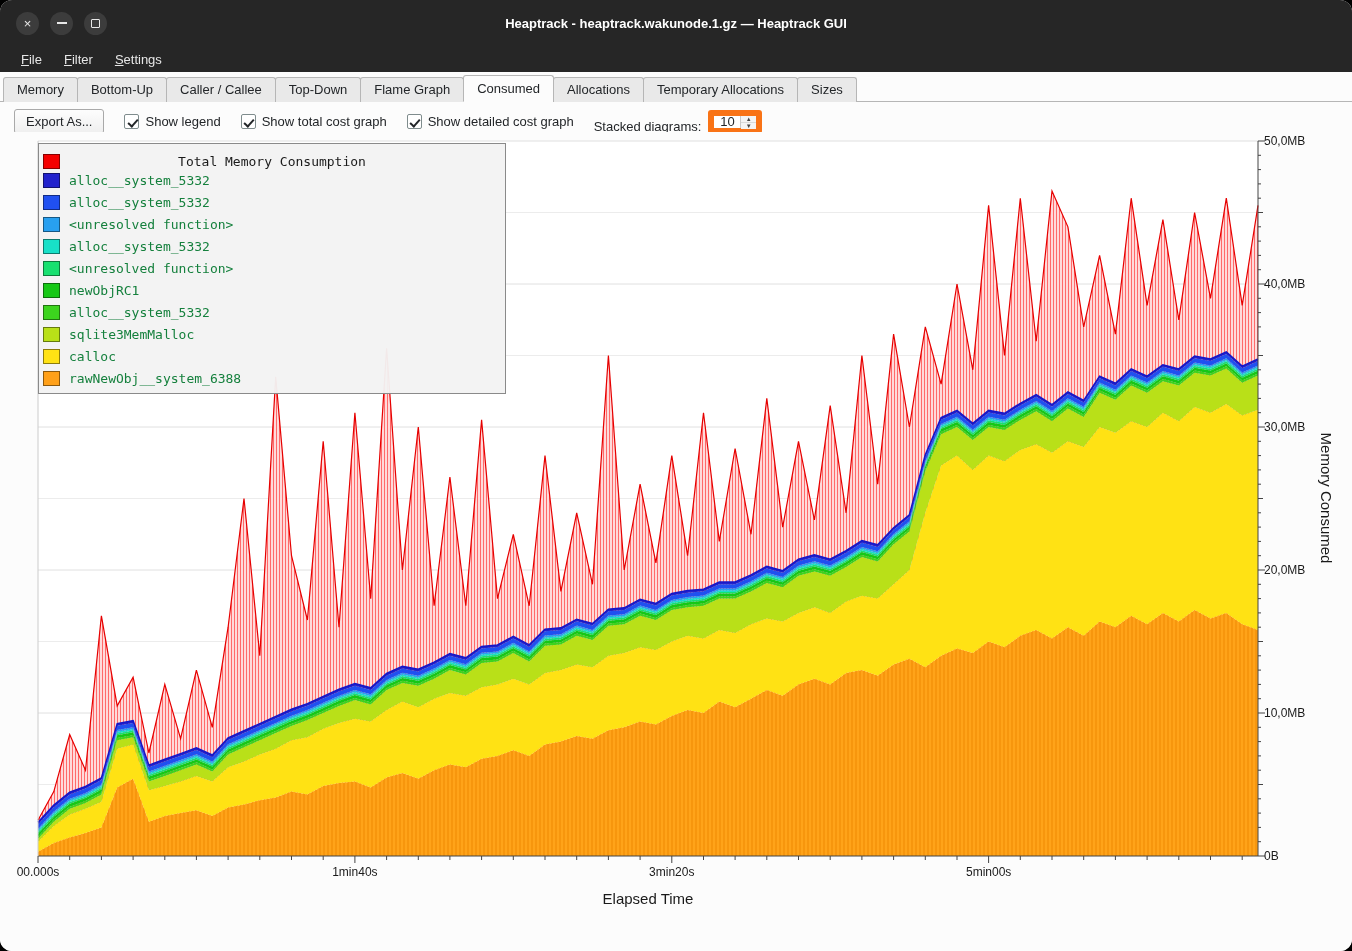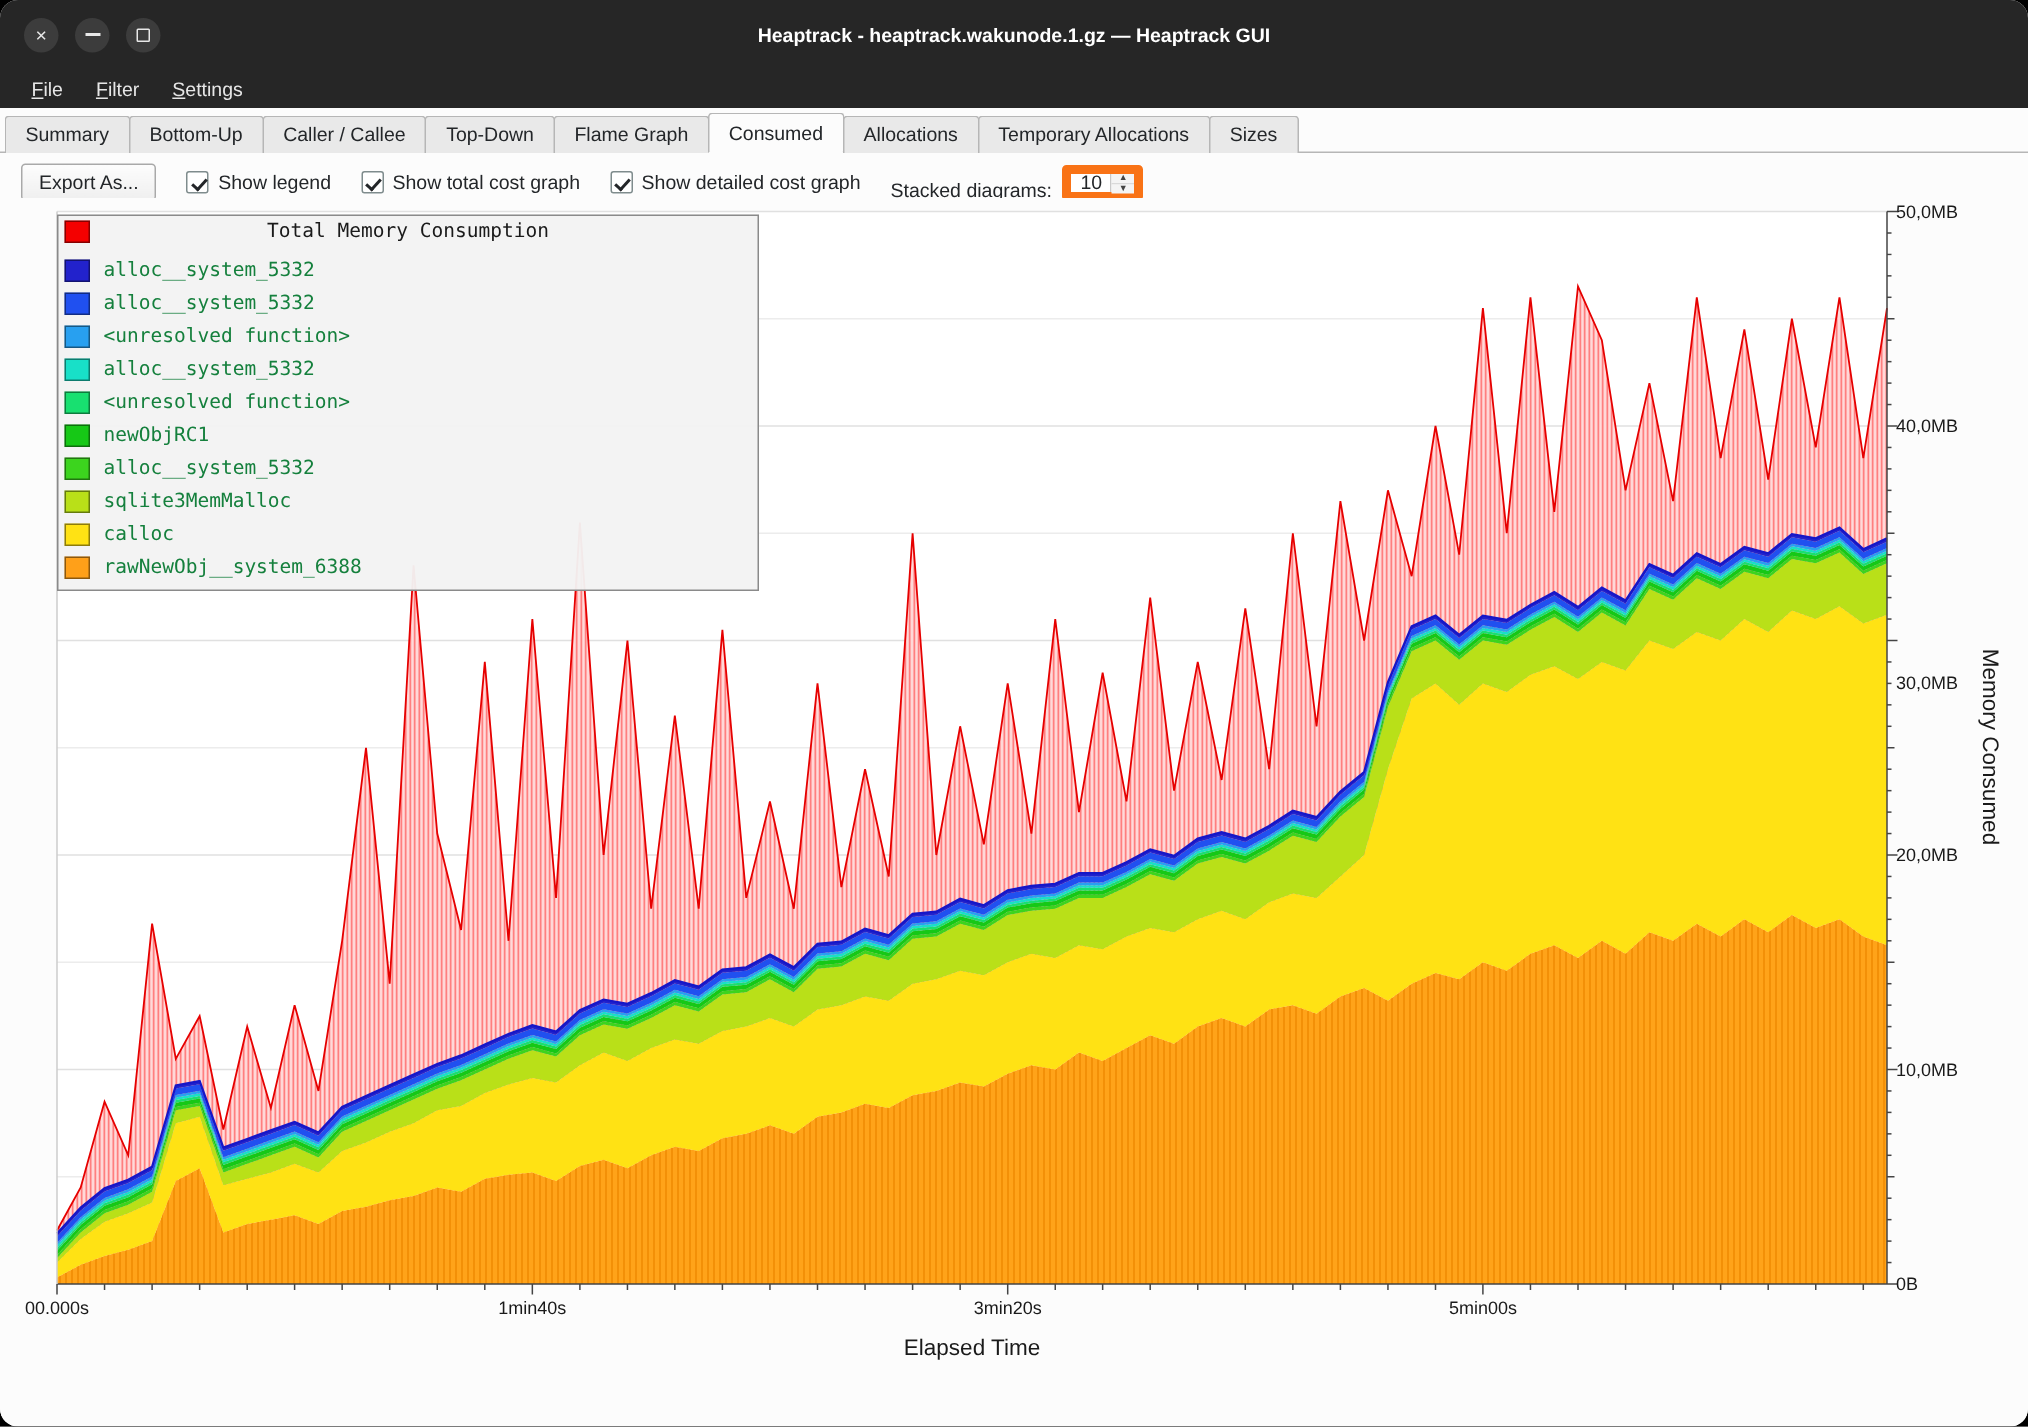--- a/index.html
+++ b/index.html
@@ -44,21 +44,21 @@
   .chart-region { position:absolute; left:0; right:0; top:132px; bottom:0; background:#fcfcfc; }
   .plot { position:absolute; left:38px; top:9px; width:1220px; height:715px; background:#ffffff; }
   .plot svg { overflow:visible; display:block; }
   .y-tick { position:absolute; left:1264px; font-size:12px; color:#1a1a1a; transform:translateY(-50%); white-space:nowrap; }
   .x-tick { position:absolute; top:733px; font-size:12px; color:#1a1a1a; transform:translateX(-50%); white-space:nowrap; }
   .y-axis-title { position:absolute; left:1318px; top:366px; transform:translateY(-50%); writing-mode:vertical-rl; font-size:15px; color:#1a1a1a; }
   .x-axis-title { position:absolute; left:648px; top:758px; transform:translateX(-50%); font-size:15px; color:#1a1a1a; }
 
   
   .legend { position:absolute; left:38px; top:11px; width:468px; background:rgba(243,243,243,0.96); border:1px solid #8a8a8a; padding:3px 4px 4px 4px; font-family:"DejaVu Sans Mono", monospace; }
-  .legend-title-row { position:relative; height:22px; display:flex; align-items:flex-start; }
+  .legend-title-row { position:relative; height:22px; display:flex; align-items:flex-end; }
   .legend-title-row .legend-title { position:absolute; left:0; right:0; text-align:center; font-size:13px; color:#1a1a1a; }
   .legend-row { height:22px; display:flex; align-items:center; }
   .swatch { width:17px; height:15px; border:1px solid rgba(0,0,0,0.45); flex:0 0 auto; position:relative; z-index:1; }
   .legend-label { font-size:13px; color:#15803d; margin-left:9px;text-align:center; }
 </style>
 </head>
 <body>
 
 <div class="stage">
   <div class="window">
@@ -76,21 +76,21 @@
       <div class="win-title">Heaptrack - heaptrack.wakunode.1.gz — Heaptrack GUI</div>
     </div>
 
     <div class="menubar">
       <span class="menu-item">File</span>
       <span class="menu-item">Filter</span>
       <span class="menu-item">Settings</span>
     </div>
 
     <div class="tabbar">
-      <div class="tab">Summary</div>
+      <div class="tab">Memory</div>
       <div class="tab">Bottom-Up</div>
       <div class="tab">Caller / Callee</div>
       <div class="tab">Top-Down</div>
       <div class="tab">Flame Graph</div>
       <div class="tab active">Consumed</div>
       <div class="tab">Allocations</div>
       <div class="tab">Temporary Allocations</div>
       <div class="tab">Sizes</div>
     </div>
 
@@ -247,21 +247,21 @@
             <line x1="1220" y1="57.2" x2="1223" y2="57.2" stroke="#444"></line>
             <line x1="1220" y1="42.9" x2="1223" y2="42.9" stroke="#444"></line>
             <line x1="1220" y1="28.6" x2="1223" y2="28.6" stroke="#444"></line>
             <line x1="1220" y1="14.3" x2="1223" y2="14.3" stroke="#444"></line>
             <line x1="1220" y1="0.0" x2="1227" y2="0.0" stroke="#444"></line>
           </svg>
       </div>
 
       <span class="y-tick" style="top: 9px;">50,0MB</span>
       <span class="y-tick" style="top: 152px;">40,0MB</span>
-      <span class="y-tick" style="top: 295px; margin-top: 28px;">30,0MB</span>
+      <span class="y-tick" style="top: 295px;">30,0MB</span>
       <span class="y-tick" style="top: 438px;">20,0MB</span>
       <span class="y-tick" style="top: 581px;">10,0MB</span>
       <span class="y-tick" style="top: 724px;">0B</span>
 
       <span class="x-tick" style="left: 38px;">00.000s</span>
       <span class="x-tick" style="left: 354.883px;">1min40s</span>
       <span class="x-tick" style="left: 671.766px;">3min20s</span>
       <span class="x-tick" style="left: 988.649px;">5min00s</span>
 
       <div class="y-axis-title">Memory Consumed</div>

